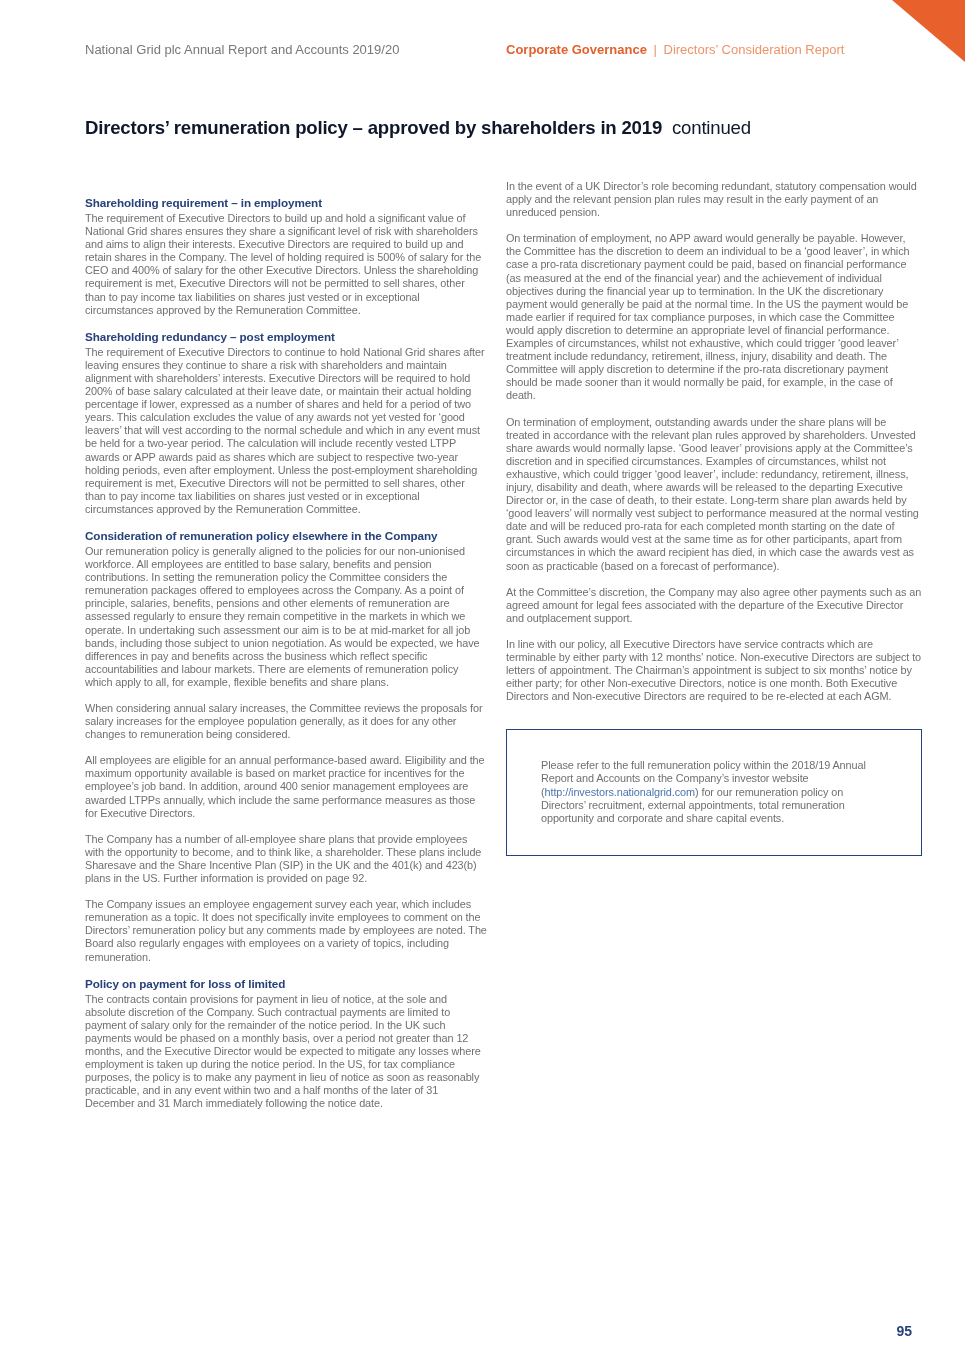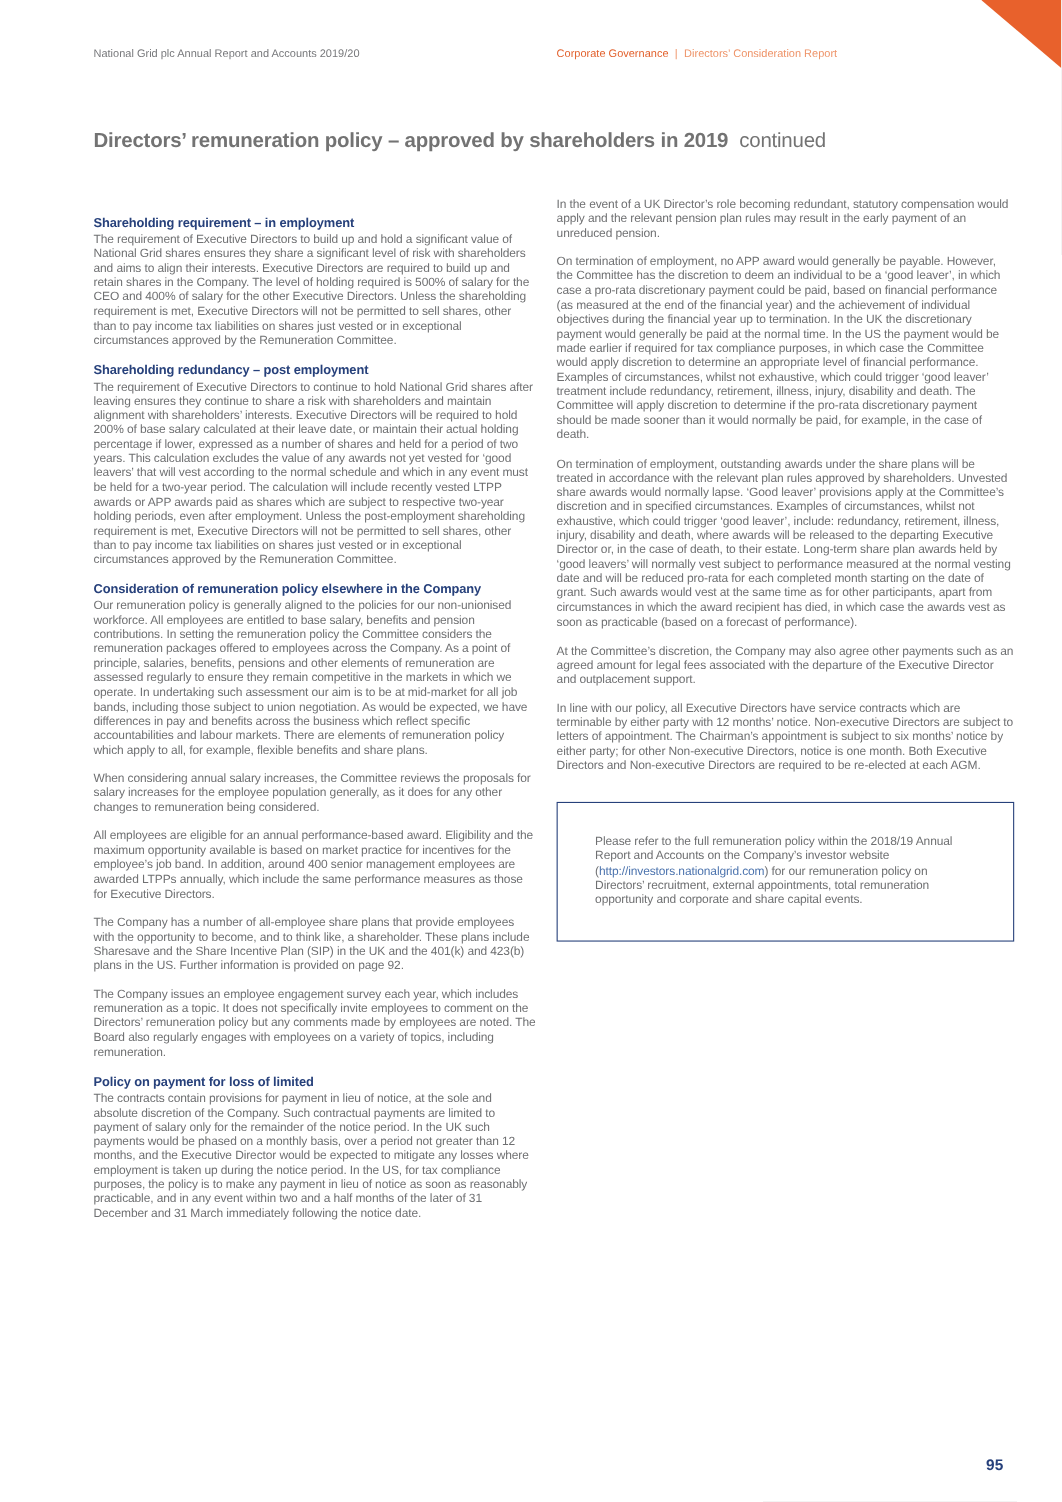--- a/index.html
+++ b/index.html
@@ -7,30 +7,30 @@
     position:relative; width:965px; height:1365px; background:#ffffff;
     margin:0 auto; overflow:hidden;
     font-family:"Liberation Sans", sans-serif;
     -webkit-font-smoothing:antialiased;
   }
   .corner-triangle {
     position:absolute; top:0; right:0; width:73px; height:62px;
     background:#e8612c;
     clip-path:polygon(0 0, 100% 0, 100% 100%);
   }
-  .header { position:absolute; top:44px; left:85px; right:53px; font-size:10px; line-height:11px; }
+  .header { position:absolute; top:44px; left:85px; right:53px; font-size:13px; line-height:11px; }
   .header-left { color:#77787b; }
   .header-right { position:absolute; left:421px; top:0; white-space:nowrap; }
-  .hr-bold { color:#e2612d; font-weight:normal; }
+  .hr-bold { color:#e2612d; font-weight:bold; }
   .hr-divider { color:#ee9368; margin:0 3px; }
   .hr-light { color:#ee9368; }
 
   .page-title {
     position:absolute; top:117px; left:85px; margin:0;
-    font-size:18.6px; line-height:22px; font-weight:bold; color:#737373;
+    font-size:18.6px; line-height:22px; font-weight:bold; color:#0f172a;
     letter-spacing:-0.2px; white-space:nowrap;
   }
   .title-cont { font-weight:normal; margin-left:5px; }
 
   .col {
     position:absolute; top:180px;
     font-size:10.9px; line-height:13.1px; color:#6f7072;
     letter-spacing:-0.1px;
   }
   .col-left  { left:85px;  width:403px; }

